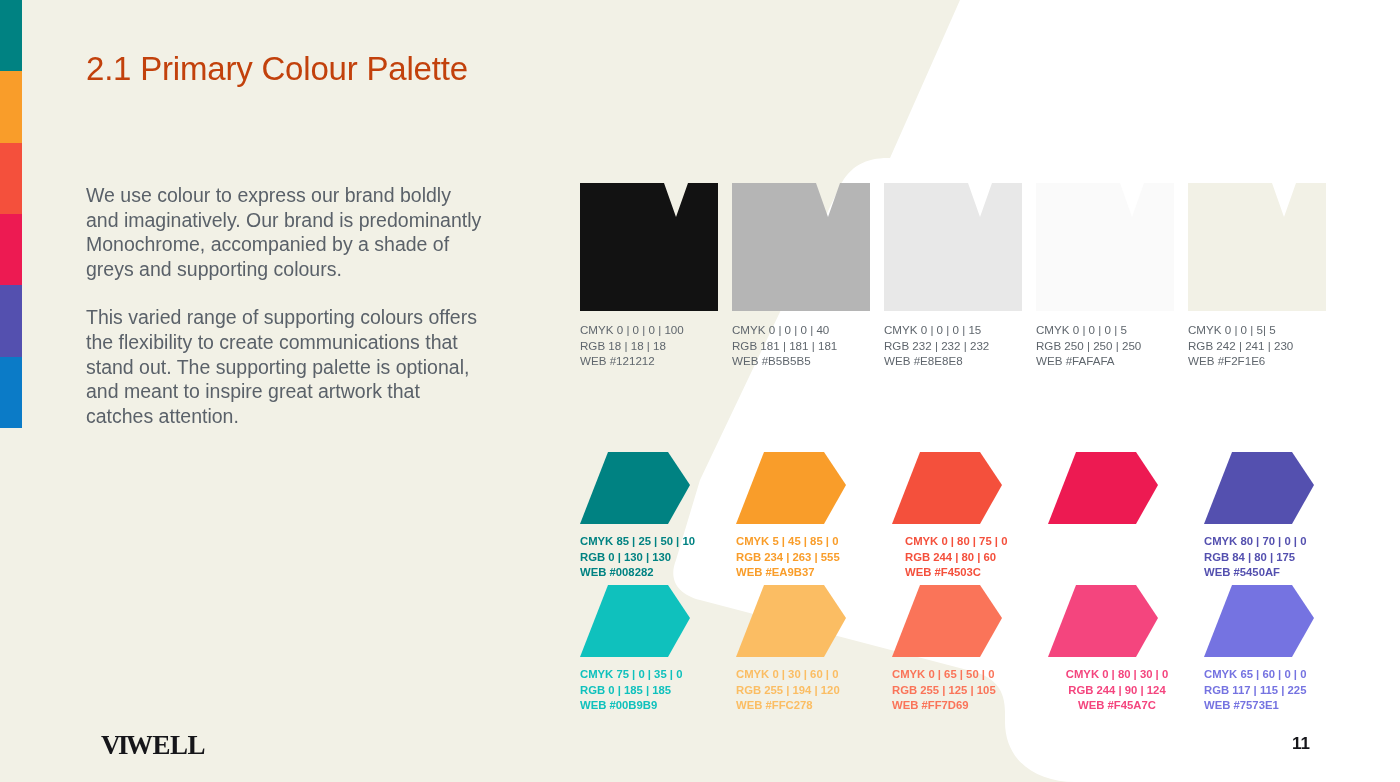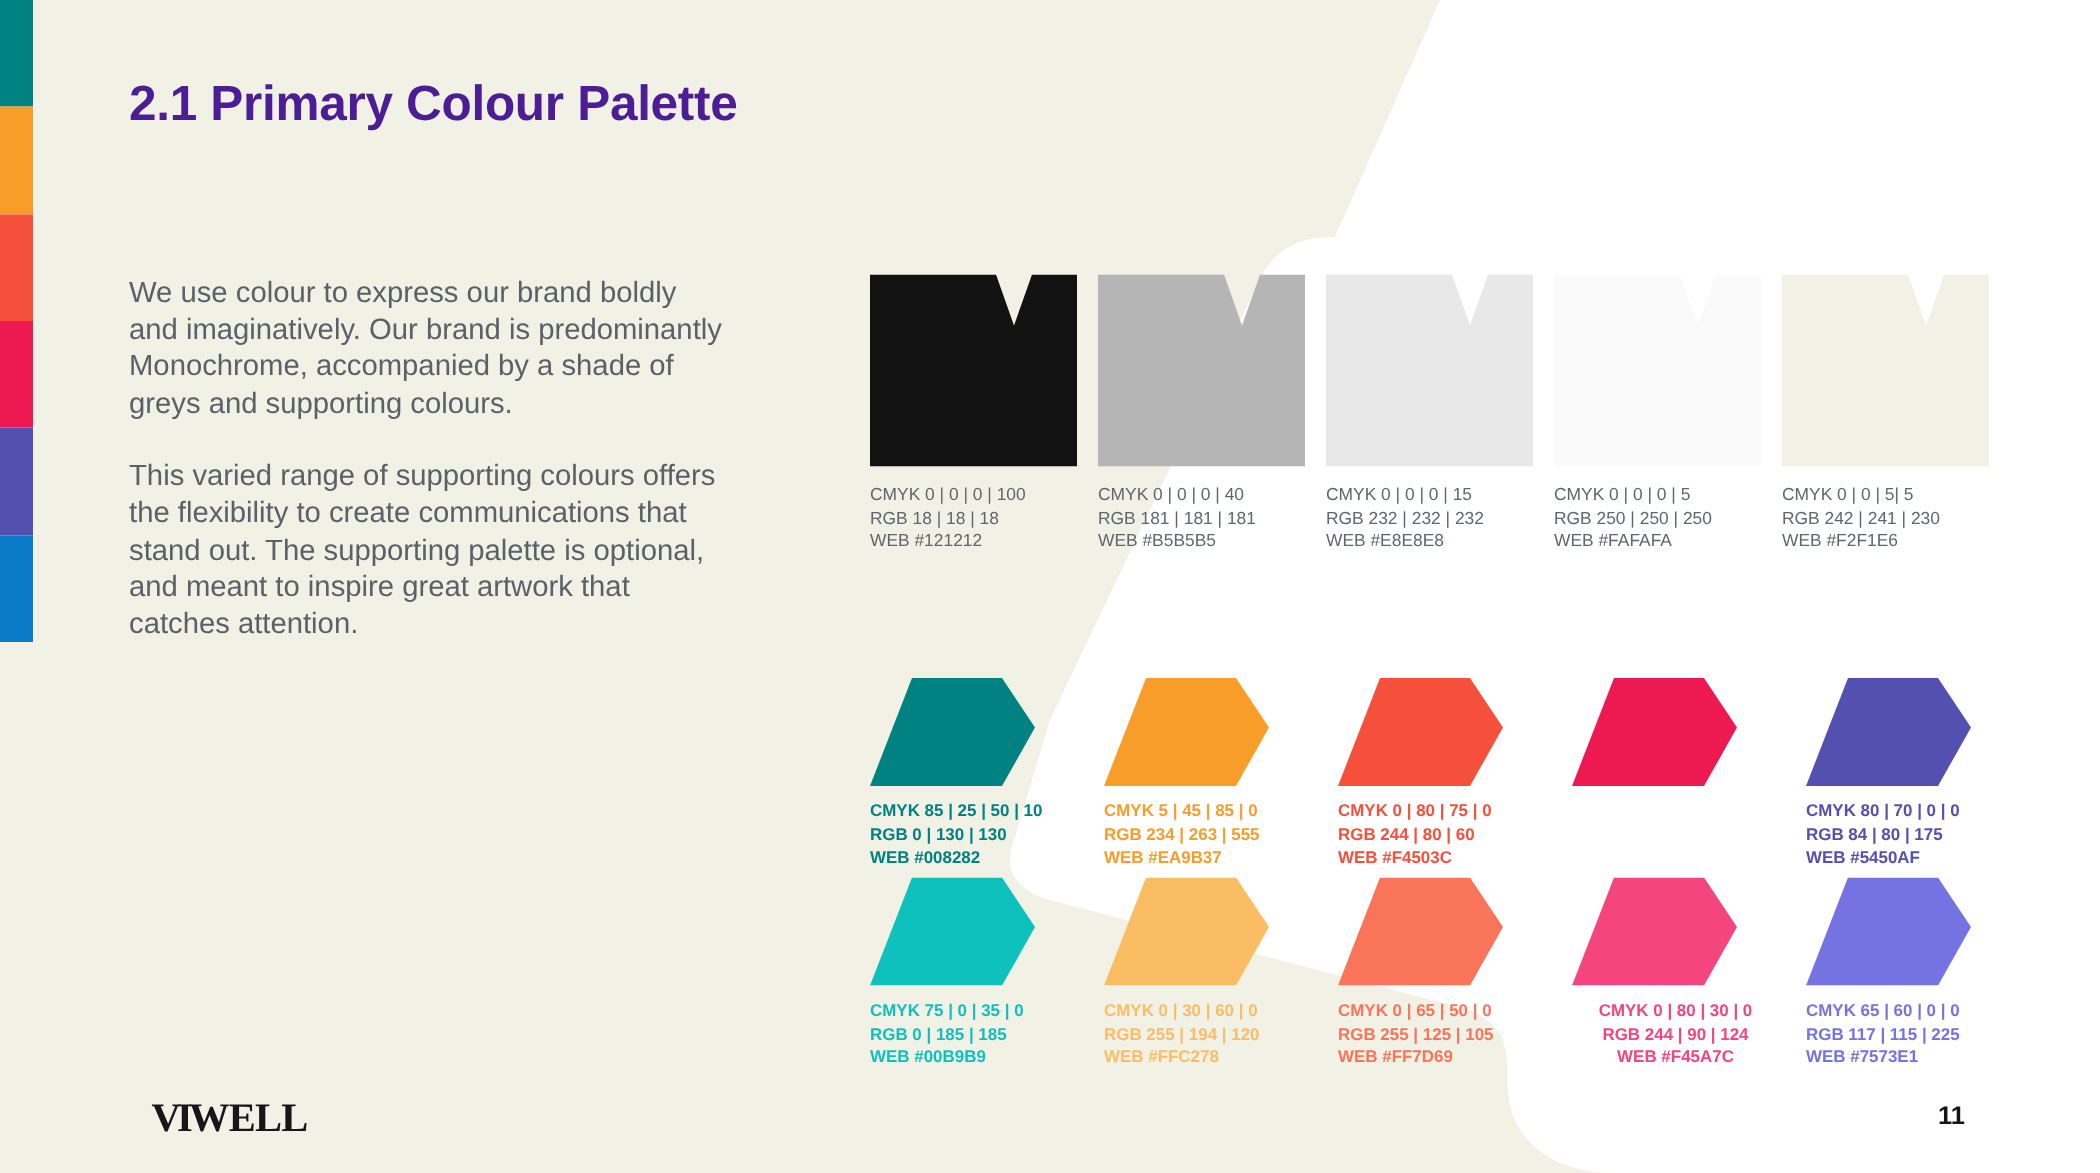--- a/index.html
+++ b/index.html
@@ -47,22 +47,22 @@
     flex-direction: column;
     z-index: 6;
   }
   .colour-bar .seg { width: 100%; flex: 1 1 0; }
 
   .page-title {
     position: absolute;
     left: 86px;
     top: 50px;
     font-size: 33px;
-    font-weight: bold;
-    color: #4c1d95;
+    font-weight: normal;
+    color: #c2410c;
     letter-spacing: -0.2px;
     z-index: 5;
     white-space: nowrap;
   }
 
   .body-copy {
     position: absolute;
     left: 86px;
     top: 183px;
     width: 400px;
@@ -258,21 +258,21 @@
         <div class="support-labels" style="color: rgb(249, 157, 42);">
           <div>CMYK 5 | 45 | 85 | 0</div>
           <div>RGB 234 | 263 | 555</div>
           <div>WEB #EA9B37</div>
         </div>
       </div>
       <div class="support-cell">
         <div class="support-chip"><svg viewBox="0 0 110 72" width="110" height="72" aria-hidden="true">
             <path d="M 28 0 L 88 0 L 110 33 L 88 72 L 0 72 Z" fill="#F4503C"></path>
           </svg></div>
-        <div class="support-labels" style="color: rgb(244, 80, 60);">
+        <div class="support-labels" style="color: rgb(244, 80, 60); margin-left: 13px;">
           <div>CMYK 0 | 80 | 75 | 0</div>
           <div>RGB 244 | 80 | 60</div>
           <div>WEB #F4503C</div>
         </div>
       </div>
       <div class="support-cell">
         <div class="support-chip"><svg viewBox="0 0 110 72" width="110" height="72" aria-hidden="true">
             <path d="M 28 0 L 88 0 L 110 33 L 88 72 L 0 72 Z" fill="#ED1A52"></path>
           </svg></div>
       </div>

